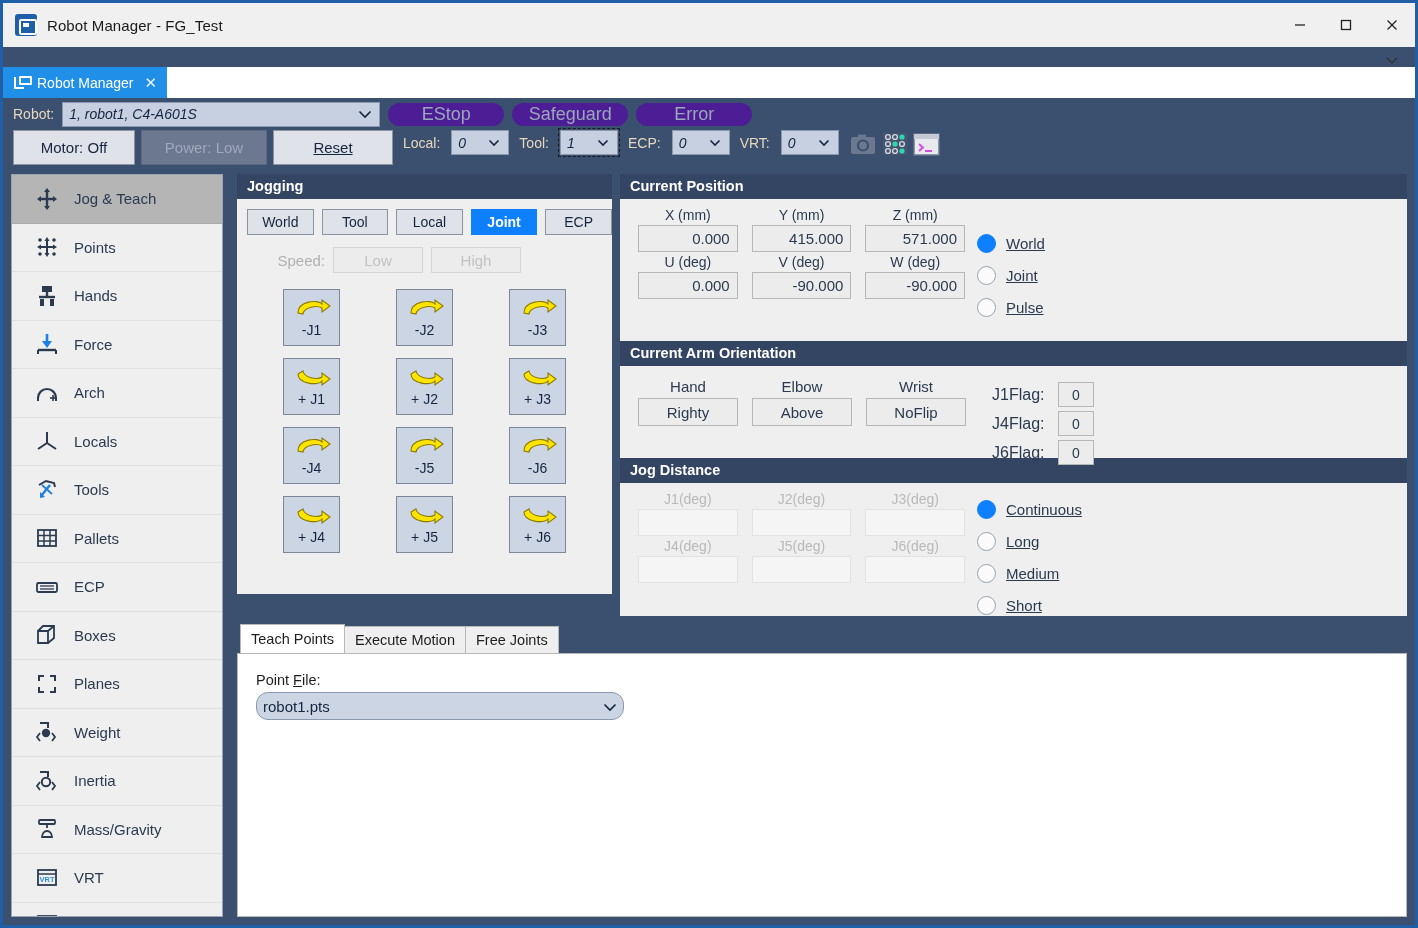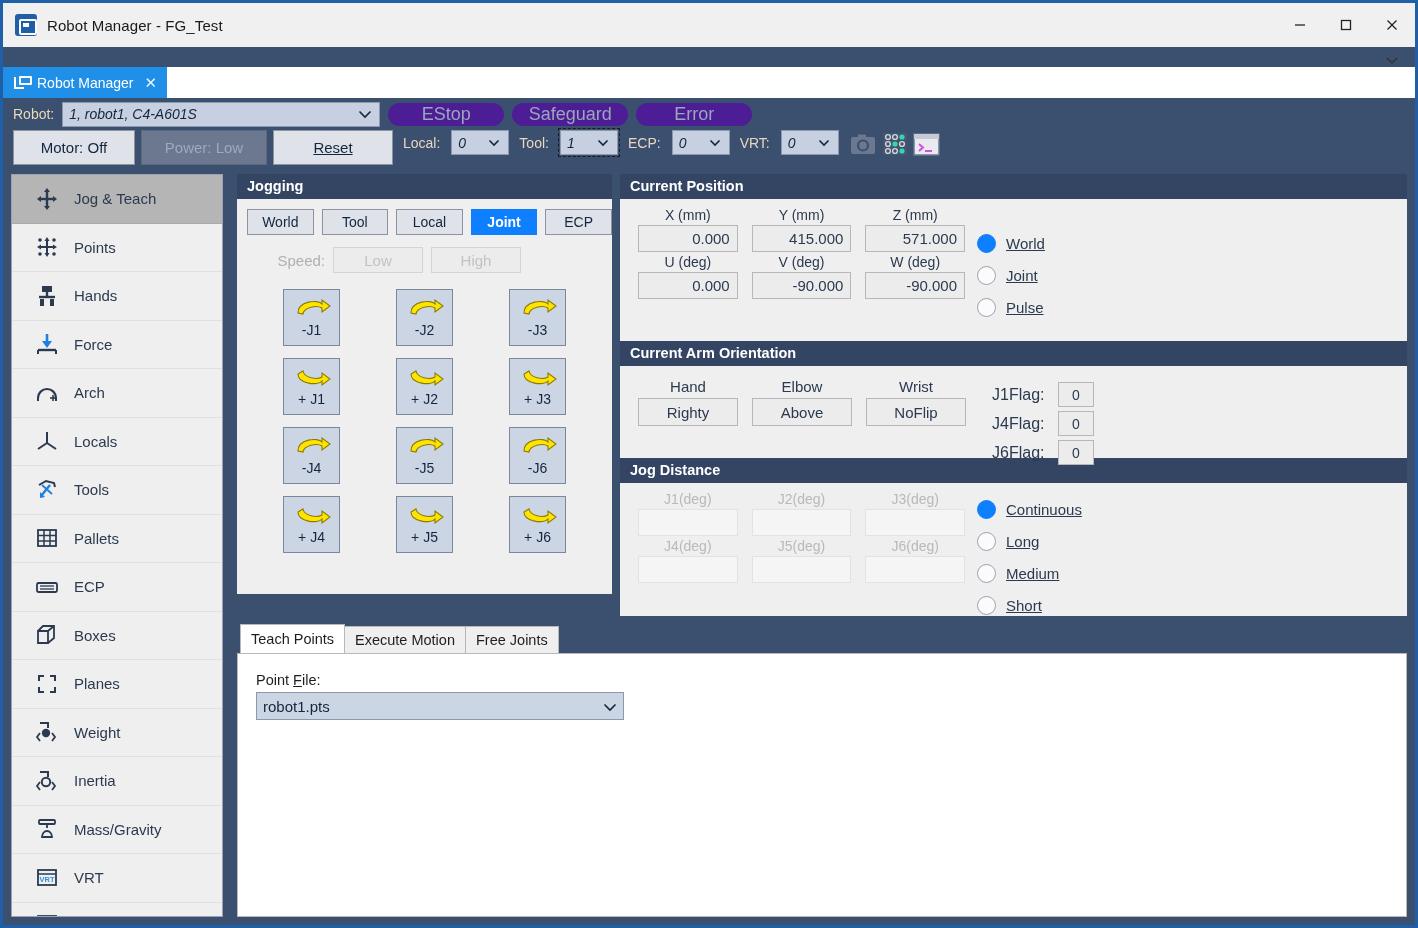--- a/index.html
+++ b/index.html
@@ -229,21 +229,21 @@
   .tpgrid { display: flex; gap: 22px; }
   .fld { display: flex; flex-direction: column; }
   .fldlabel { font-size: 14.5px; color: #1e1e1e; padding-bottom: 4px; }
   .fldlabel u { text-decoration: underline; }
   .wcombo {
     background: #ccd5e4; border: 1px solid #8b99ae; height: 28px;
     display: flex; align-items: center; padding: 0 6px;
     font-size: 15px; color: #14253f;
   }
   .wcombo .cv { flex: 1; }
-  #pointfile-combo { width: 368px; }
+  #pointfile-combo { width: 368px; border-radius: 12px; }
   #point-combo { width: 364px; }
   .actionbtns { display: flex; gap: 20px; margin-top: 18px; }
   .abtn {
     width: 104px; height: 38px; background: #ccd5e4; border: 1px solid #7d879a;
     display: flex; align-items: center; justify-content: center;
     font-size: 15px; color: #14253f;
   }
   .abtn u { text-decoration: underline; }
   .abtn.disabled { background: #e9e9e9; border-color: #d2d2d2; color: #bfbfbf; }
 </style>

